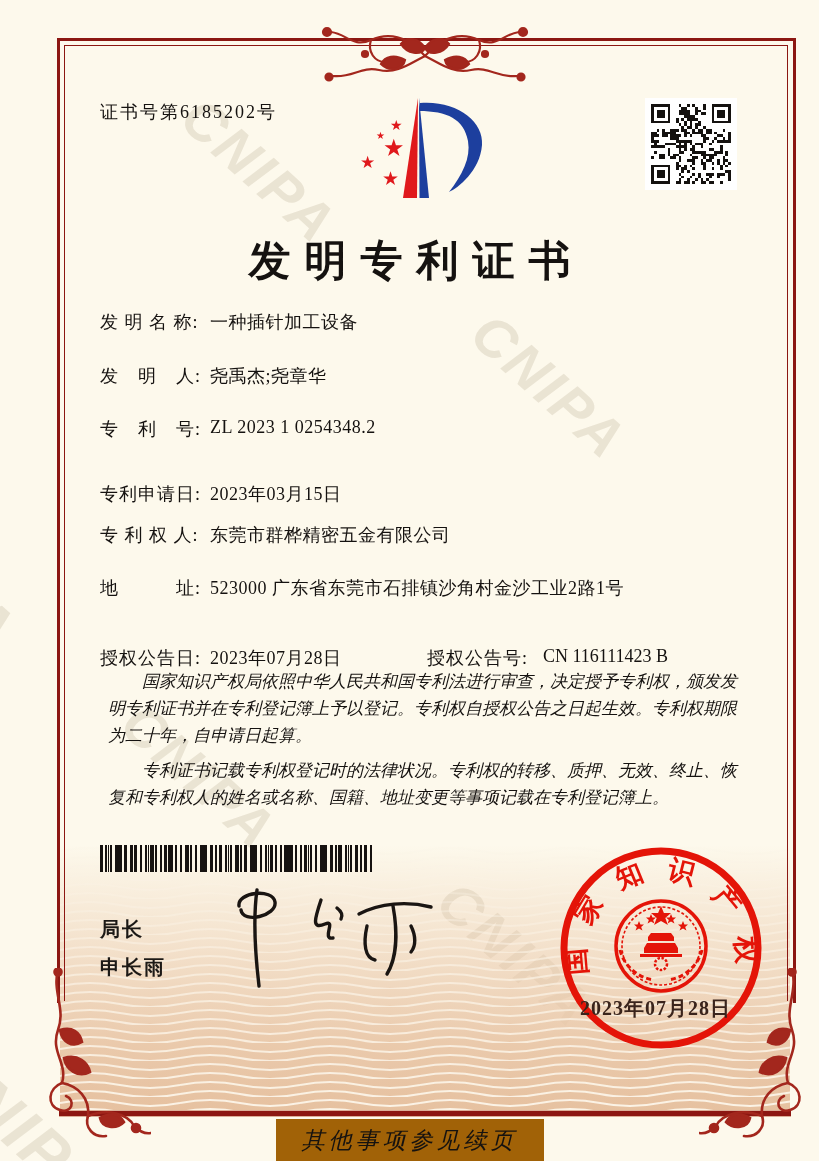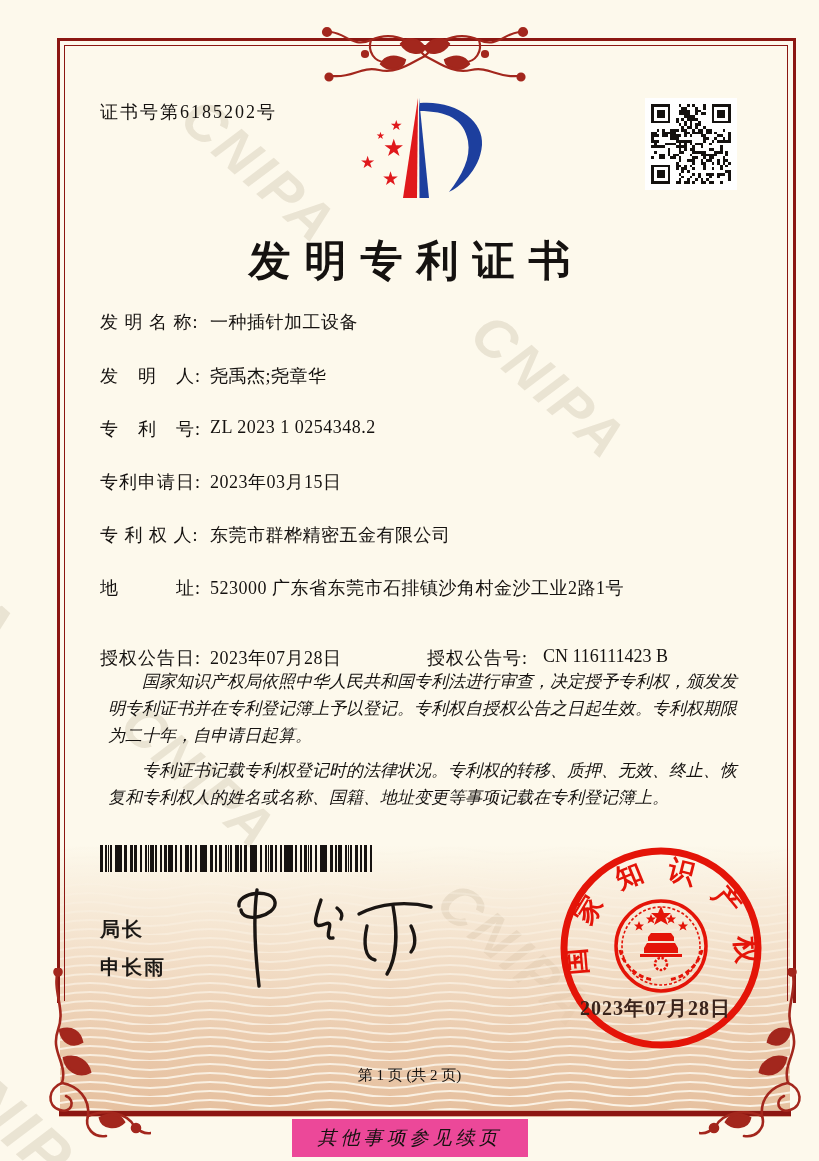--- a/index.html
+++ b/index.html
@@ -41,22 +41,22 @@
         repeating-linear-gradient(90deg,#161210 0 3px,transparent 3px 17px);}
   
   .role{position:absolute;left:100px;top:916px;font-family:"Liberation Sans",sans-serif;
       font-size:20px;font-weight:bold;letter-spacing:2px;color:#1c1916;}
   .oname{position:absolute;left:100px;top:954px;font-family:Liberation Sans, sans-serif;
       font-size:20px;font-weight:bold;letter-spacing:2px;color:#1c1916;}
   .seal-date{position:absolute;left:580px;top:995px;font-size:20px;letter-spacing:1px;
       color:#3a241c;font-weight:bold;}
   
   .page-info{position:absolute;left:0;top:1066px;width:819px;text-align:center;font-size:15px;}
-  .cont-box{position:absolute;left:50%;top:1119px;transform:translateX(-50%);background:#ec4899;
-      padding:6px 26px;font-size:19px;font-style:italic;letter-spacing:4px;}
+  .cont-box{position:absolute;left:50%;top:1119px;transform:translateX(-50%);background:#a16207;
+      padding:6px 26px;font-size:23px;font-style:italic;letter-spacing:4px;}
 </style>
 </head>
 <body>
 
 <div class="page">
 
   <span class="wm" style="left:212px;top:84px;font-size:56px;">CNIPA</span>
   <span class="wm" style="left:502px;top:300px;font-size:56px;">CNIPA</span>
   <span class="wm" style="left:-128px;top:468px;font-size:66px;">CNIPA</span>
   <span class="wm" style="left:152px;top:690px;font-size:56px;">CNIPA</span>
@@ -424,21 +424,21 @@
     <span class="fvalue">一种插针加工设备</span>
   </div>
   <div class="frow" style="top:364px;">
     <span class="flabel">发　明　人:</span>
     <span class="fvalue">尧禹杰;尧章华</span>
   </div>
   <div class="frow" style="top:417px;">
     <span class="flabel">专　利　号:</span>
     <span class="fvalue">ZL 2023 1 0254348.2</span>
   </div>
-  <div class="frow" style="top:470px;">
+  <div class="frow" style="top:482px;">
     <span class="flabel">专利申请日:</span>
     <span class="fvalue">2023年03月15日</span>
   </div>
   <div class="frow" style="top:523px;">
     <span class="flabel">专 利 权 人:</span>
     <span class="fvalue">东莞市群桦精密五金有限公司</span>
   </div>
   <div class="frow" style="top:576px;">
     <span class="flabel">地　　　址:</span>
     <span class="fvalue">523000 广东省东莞市石排镇沙角村金沙工业2路1号</span>
@@ -495,16 +495,15 @@
       <path d="M92 108 L95 103 L123 103 L126 108 Z" stroke="none"></path>
       <rect x="92" y="108" width="34" height="5" stroke="none"></rect>
       <rect x="88" y="114" width="42" height="3" stroke="none"></rect>
       <circle cx="109" cy="124" r="6" fill="none" stroke-width="2.5" stroke-dasharray="2.5 1.5"></circle>
       <path d="M68 110 C72 126 86 138 102 140" fill="none" stroke-width="3" stroke-dasharray="5 3"></path>
       <path d="M150 110 C146 126 132 138 116 140" fill="none" stroke-width="3" stroke-dasharray="5 3"></path>
     </g>
   </svg>
   <div class="seal-date">2023年07月28日</div>
 
-  <div class="page-info">第 1 页 (共 2 页)</div>
   <div class="cont-box">其他事项参见续页</div>
 
 </div>
 
 </body></html>

